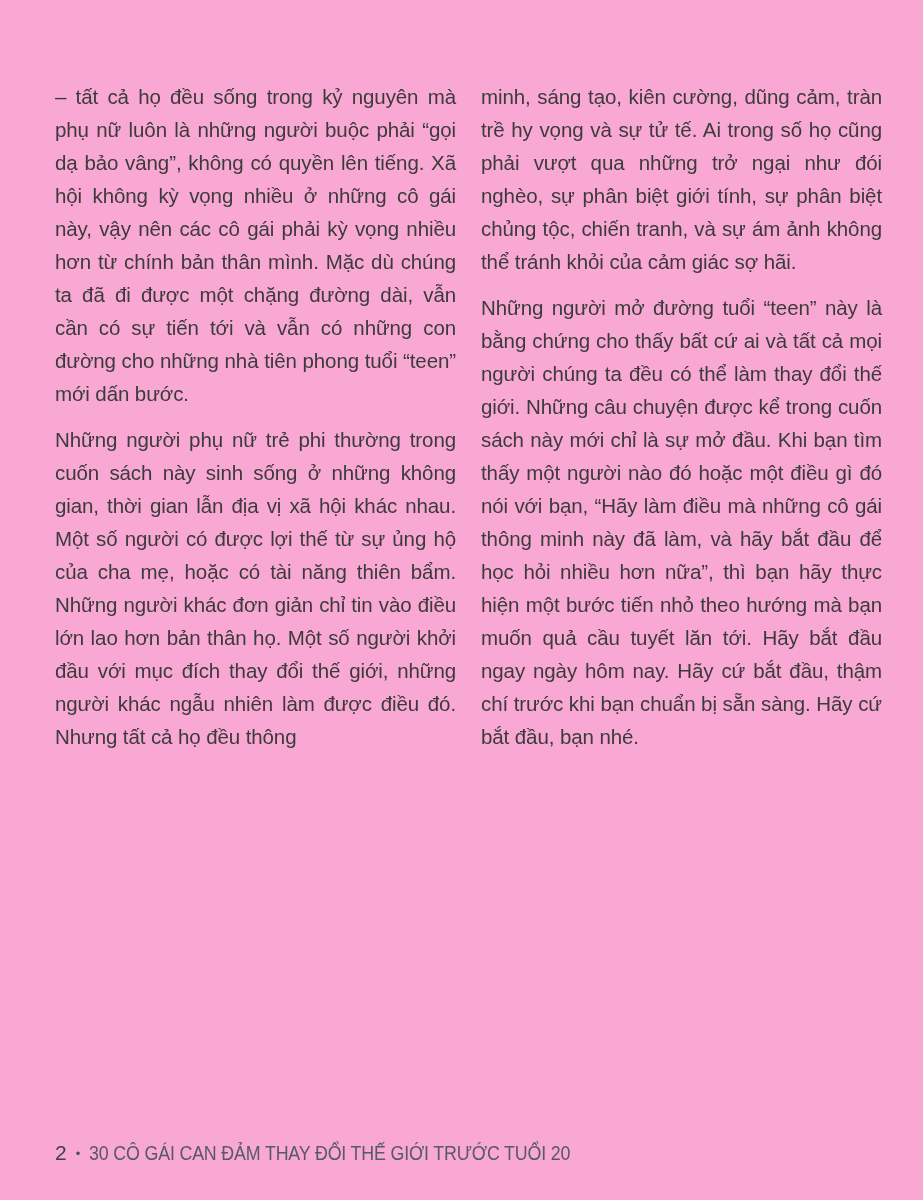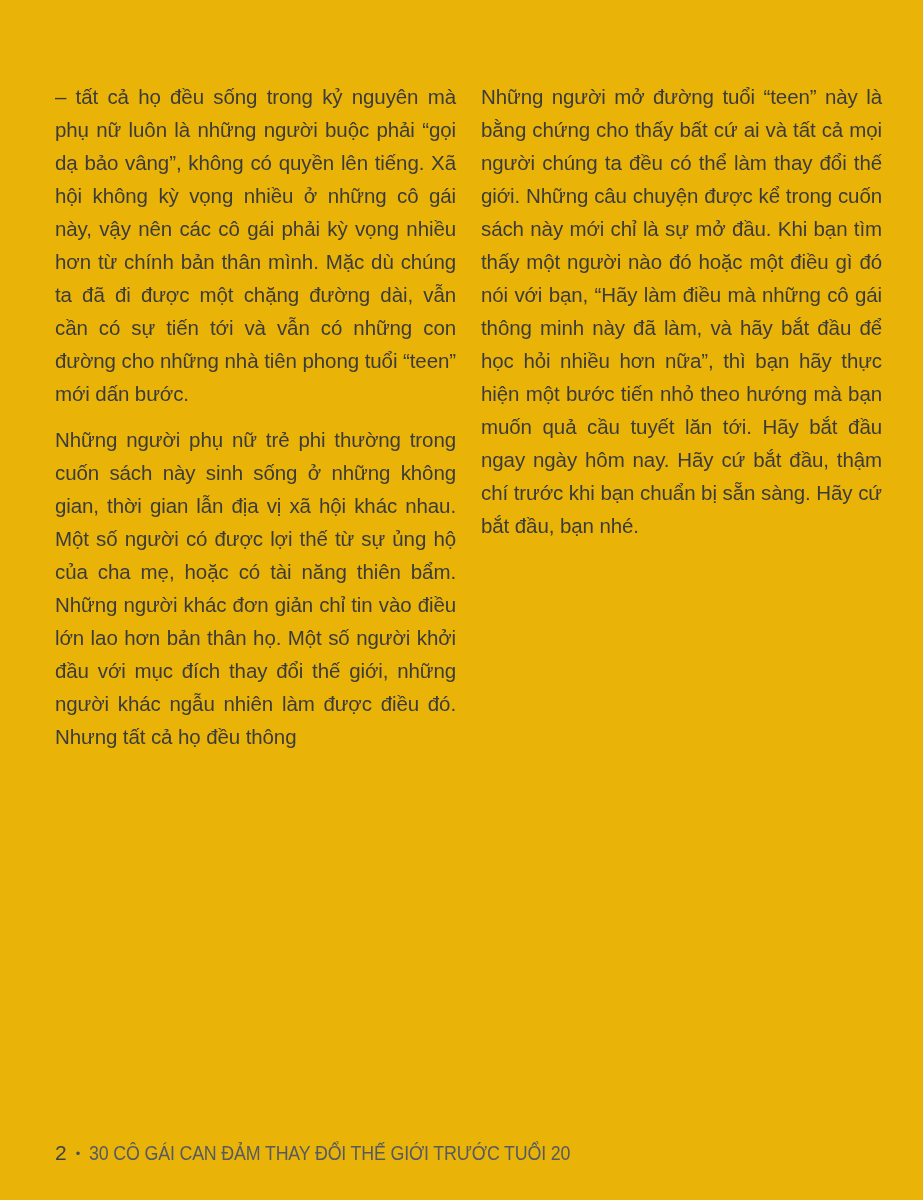--- a/index.html
+++ b/index.html
@@ -4,21 +4,21 @@
 <style>
   html, body { margin: 0; padding: 0; }
   body {
     width: 923px; height: 1200px;
     background: #ffffff;
     font-family: "Liberation Sans", "DejaVu Sans", sans-serif;
   }
   .page {
     position: relative;
     width: 923px; height: 1200px;
-    background: #eab308;
+    background: #f9a8d4;
     overflow: hidden;
   }
   .content {
     position: absolute;
     top: 80px; left: 55px;
     width: 827px;
     display: flex;
     gap: 25px;
   }
   .col { flex: 1 1 0; min-width: 0; }
@@ -61,20 +61,21 @@
 <body>
 
 <div class="page">
 
   <div class="content">
     <div class="col">
       <p>– tất cả họ đều sống trong kỷ nguyên mà phụ nữ luôn là những người buộc phải “gọi dạ bảo vâng”, không có quyền lên tiếng. Xã hội không kỳ vọng nhiều ở những cô gái này, vậy nên các cô gái phải kỳ vọng nhiều hơn từ chính bản thân mình. Mặc dù chúng ta đã đi được một chặng đường dài, vẫn cần có sự tiến tới và vẫn có những con đường cho những nhà tiên phong tuổi “teen” mới dấn bước.</p>
       <p>Những người phụ nữ trẻ phi thường trong cuốn sách này sinh sống ở những không gian, thời gian lẫn địa vị xã hội khác nhau. Một số người có được lợi thế từ sự ủng hộ của cha mẹ, hoặc có tài năng thiên bẩm. Những người khác đơn giản chỉ tin vào điều lớn lao hơn bản thân họ. Một số người khởi đầu với mục đích thay đổi thế giới, những người khác ngẫu nhiên làm được điều đó. Nhưng tất cả họ đều thông</p>
     </div>
     <div class="col">
+      <p>minh, sáng tạo, kiên cường, dũng cảm, tràn trề hy vọng và sự tử tế. Ai trong số họ cũng phải vượt qua những trở ngại như đói nghèo, sự phân biệt giới tính, sự phân biệt chủng tộc, chiến tranh, và sự ám ảnh không thể tránh khỏi của cảm giác sợ hãi.</p>
       <p>Những người mở đường tuổi “teen” này là bằng chứng cho thấy bất cứ ai và tất cả mọi người chúng ta đều có thể làm thay đổi thế giới. Những câu chuyện được kể trong cuốn sách này mới chỉ là sự mở đầu. Khi bạn tìm thấy một người nào đó hoặc một điều gì đó nói với bạn, “Hãy làm điều mà những cô gái thông minh này đã làm, và hãy bắt đầu để học hỏi nhiều hơn nữa”, thì bạn hãy thực hiện một bước tiến nhỏ theo hướng mà bạn muốn quả cầu tuyết lăn tới. Hãy bắt đầu ngay ngày hôm nay. Hãy cứ bắt đầu, thậm chí trước khi bạn chuẩn bị sẵn sàng. Hãy cứ bắt đầu, bạn nhé.</p>
     </div>
   </div>
 
   <div class="footer">
     <span class="page-num">2</span>
     <span class="sep">•</span>
     <span class="running-title">30 CÔ GÁI CAN ĐẢM THAY ĐỔI THẾ GIỚI TRƯỚC TUỔI 20</span>
   </div>
 

